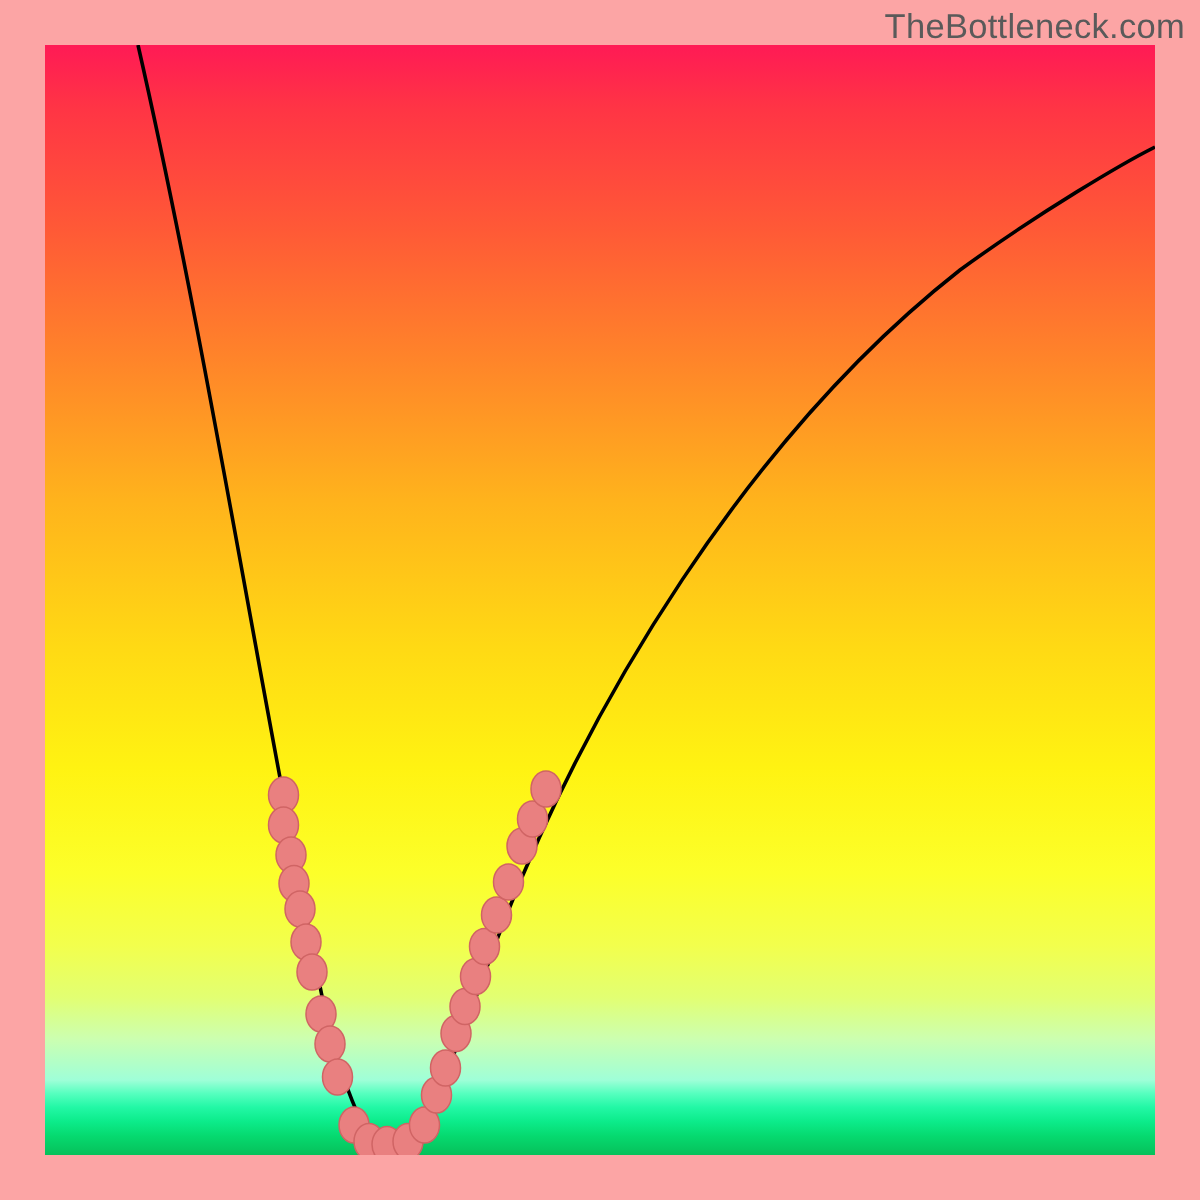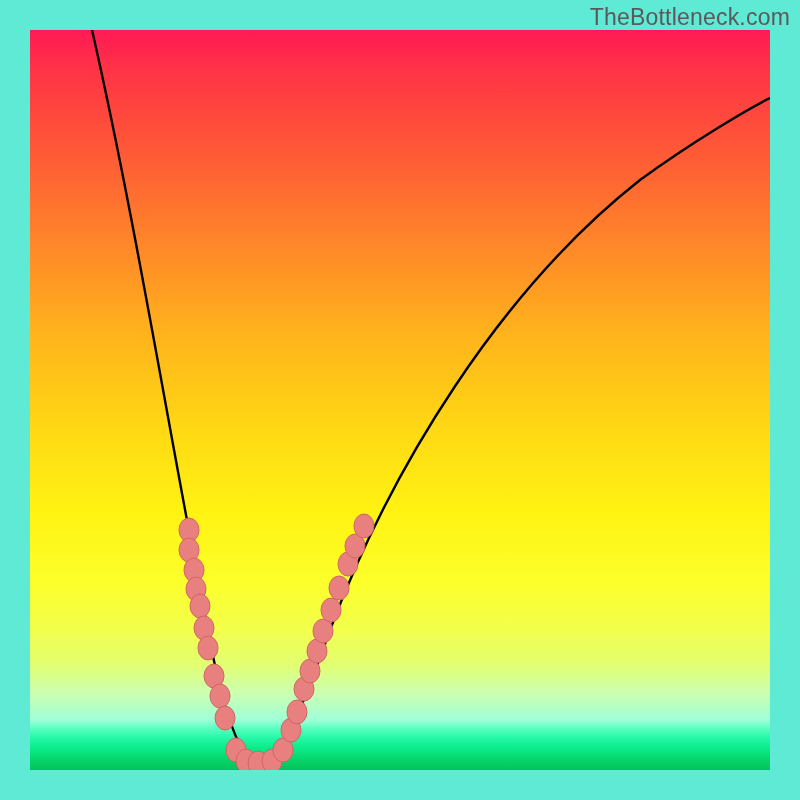--- a/index.html
+++ b/index.html
@@ -10,21 +10,21 @@
     overflow: hidden;
     background: #fff;
     font-family: Arial, Helvetica, sans-serif;
   }
   .frame {
     position: absolute;
     left: 0;
     top: 0;
     width: 800px;
     height: 800px;
-    background: #5eead4;
+    background: #fca5a5;
   }
   .plot {
     position: absolute;
     left: 30px;
     top: 30px;
     width: 740px;
     height: 740px;
     overflow: hidden;
   }
   .gradient {

